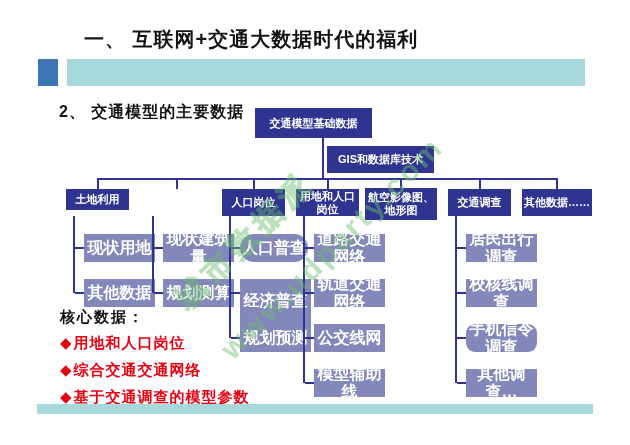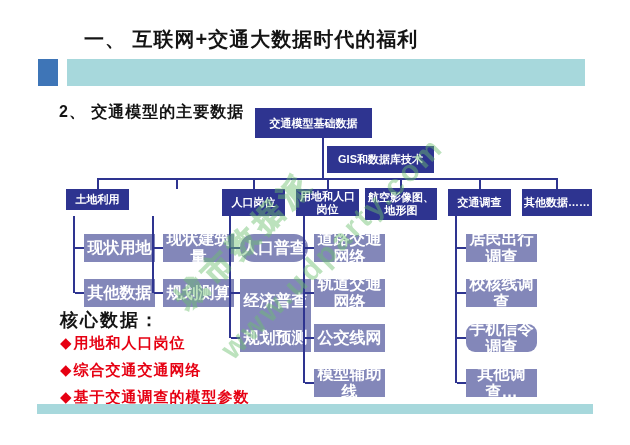--- a/index.html
+++ b/index.html
@@ -17,21 +17,21 @@
   .subtitle{left:59px;top:102px;font-size:16px;font-weight:bold;color:#141414;letter-spacing:1px;white-space:nowrap;}
   
   .node{
     position:absolute;display:flex;align-items:center;justify-content:center;text-align:center;
     color:#ffffff;font-weight:bold;box-sizing:border-box;line-height:1.15;
   }
   .node.navy{background:#2E3490;font-size:11px;}
   .node.child{background:#8387B9;font-size:16px;}
   .line{position:absolute;background:#2E3490;}
   
-  .core-heading{left:60px;top:308px;font-size:18px;font-weight:bold;color:#141414;letter-spacing:2px;white-space:nowrap;}
+  .core-heading{left:60px;top:308px;font-size:15px;font-weight:bold;color:#141414;letter-spacing:2px;white-space:nowrap;}
   .core-item{position:absolute;left:60px;font-size:15px;font-weight:bold;color:#E60012;letter-spacing:1px;white-space:nowrap;}
   .core-item .diamond{margin-right:1px;}
   
   .bottom-bar{left:37px;top:404px;width:556px;height:10px;background:#A7D8DC;}
   
   #watermark{left:0;top:0;width:630px;height:445px;pointer-events:none;opacity:0.45;}
   .wm{position:absolute;font-weight:bold;white-space:nowrap;transform-origin:left bottom;}
   .wm-cn{
     left:196px;top:278px;font-size:30px;letter-spacing:6px;transform:rotate(-45deg);
     color:transparent;-webkit-text-stroke:1.3px #6CBF6E;

